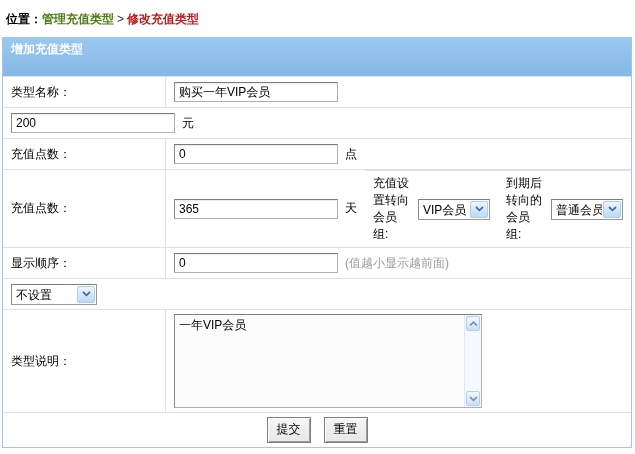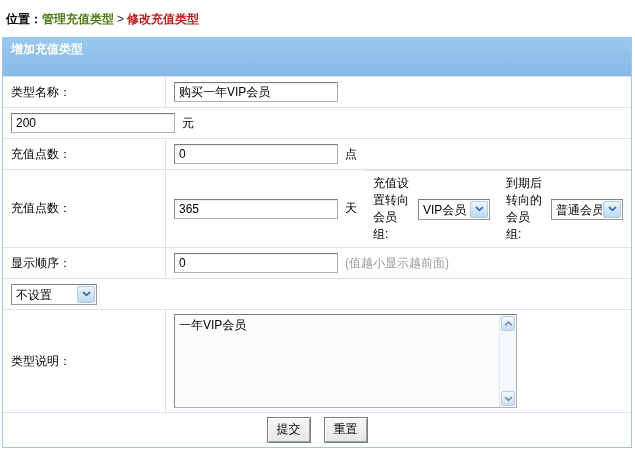--- a/index.html
+++ b/index.html
@@ -36,21 +36,21 @@
   
   .xp-select { display:inline-flex; align-items:stretch; height:21px; background:#fff; cursor:default;
     border:1px solid #9a9a9a; border-top-color:#7c7c7c; border-left-color:#8a8a8a; }
   .xp-select .sel-text { flex:1; padding:2px 4px 0 4px; white-space:nowrap; overflow:hidden; }
   .xp-select .sel-btn { width:18px; margin:1px; border-radius:2px; border:1px solid #aecbe8;
     background:linear-gradient(#eef6fd,#bdd9f2); display:flex; align-items:center; justify-content:center; }
   .w-group { width:72px;text-align:center; }
   .w-member { width:86px; }
 
   
-  .ta-wrap { width:343px; height:94px; display:flex; background:#fbfbfb;
+  .ta-wrap { width:308px; height:94px; display:flex; background:#fbfbfb;
     border:1px solid #b0b0b0; border-top-color:#7c7c7c; border-left-color:#8a8a8a; }
   .ta-wrap textarea { flex:1; border:none; resize:none; outline:none; background:transparent;
     font:12px "Liberation Sans","DejaVu Sans",sans-serif; padding:2px 4px; overflow:hidden; color:#000; }
   .sb { width:17px; flex:0 0 17px; background:#f5f8fc; border-left:1px solid #e2e8f2;
     display:flex; flex-direction:column; justify-content:space-between; padding:1px; }
   .sb-btn { height:15px; border:1px solid #b9cde4; border-radius:2px;
     background:linear-gradient(#f3f8fd,#c9def2); display:flex; align-items:center; justify-content:center; }
 
   
   .actions { border-top:1px solid #dce0f2; min-height:30px; display:flex;

